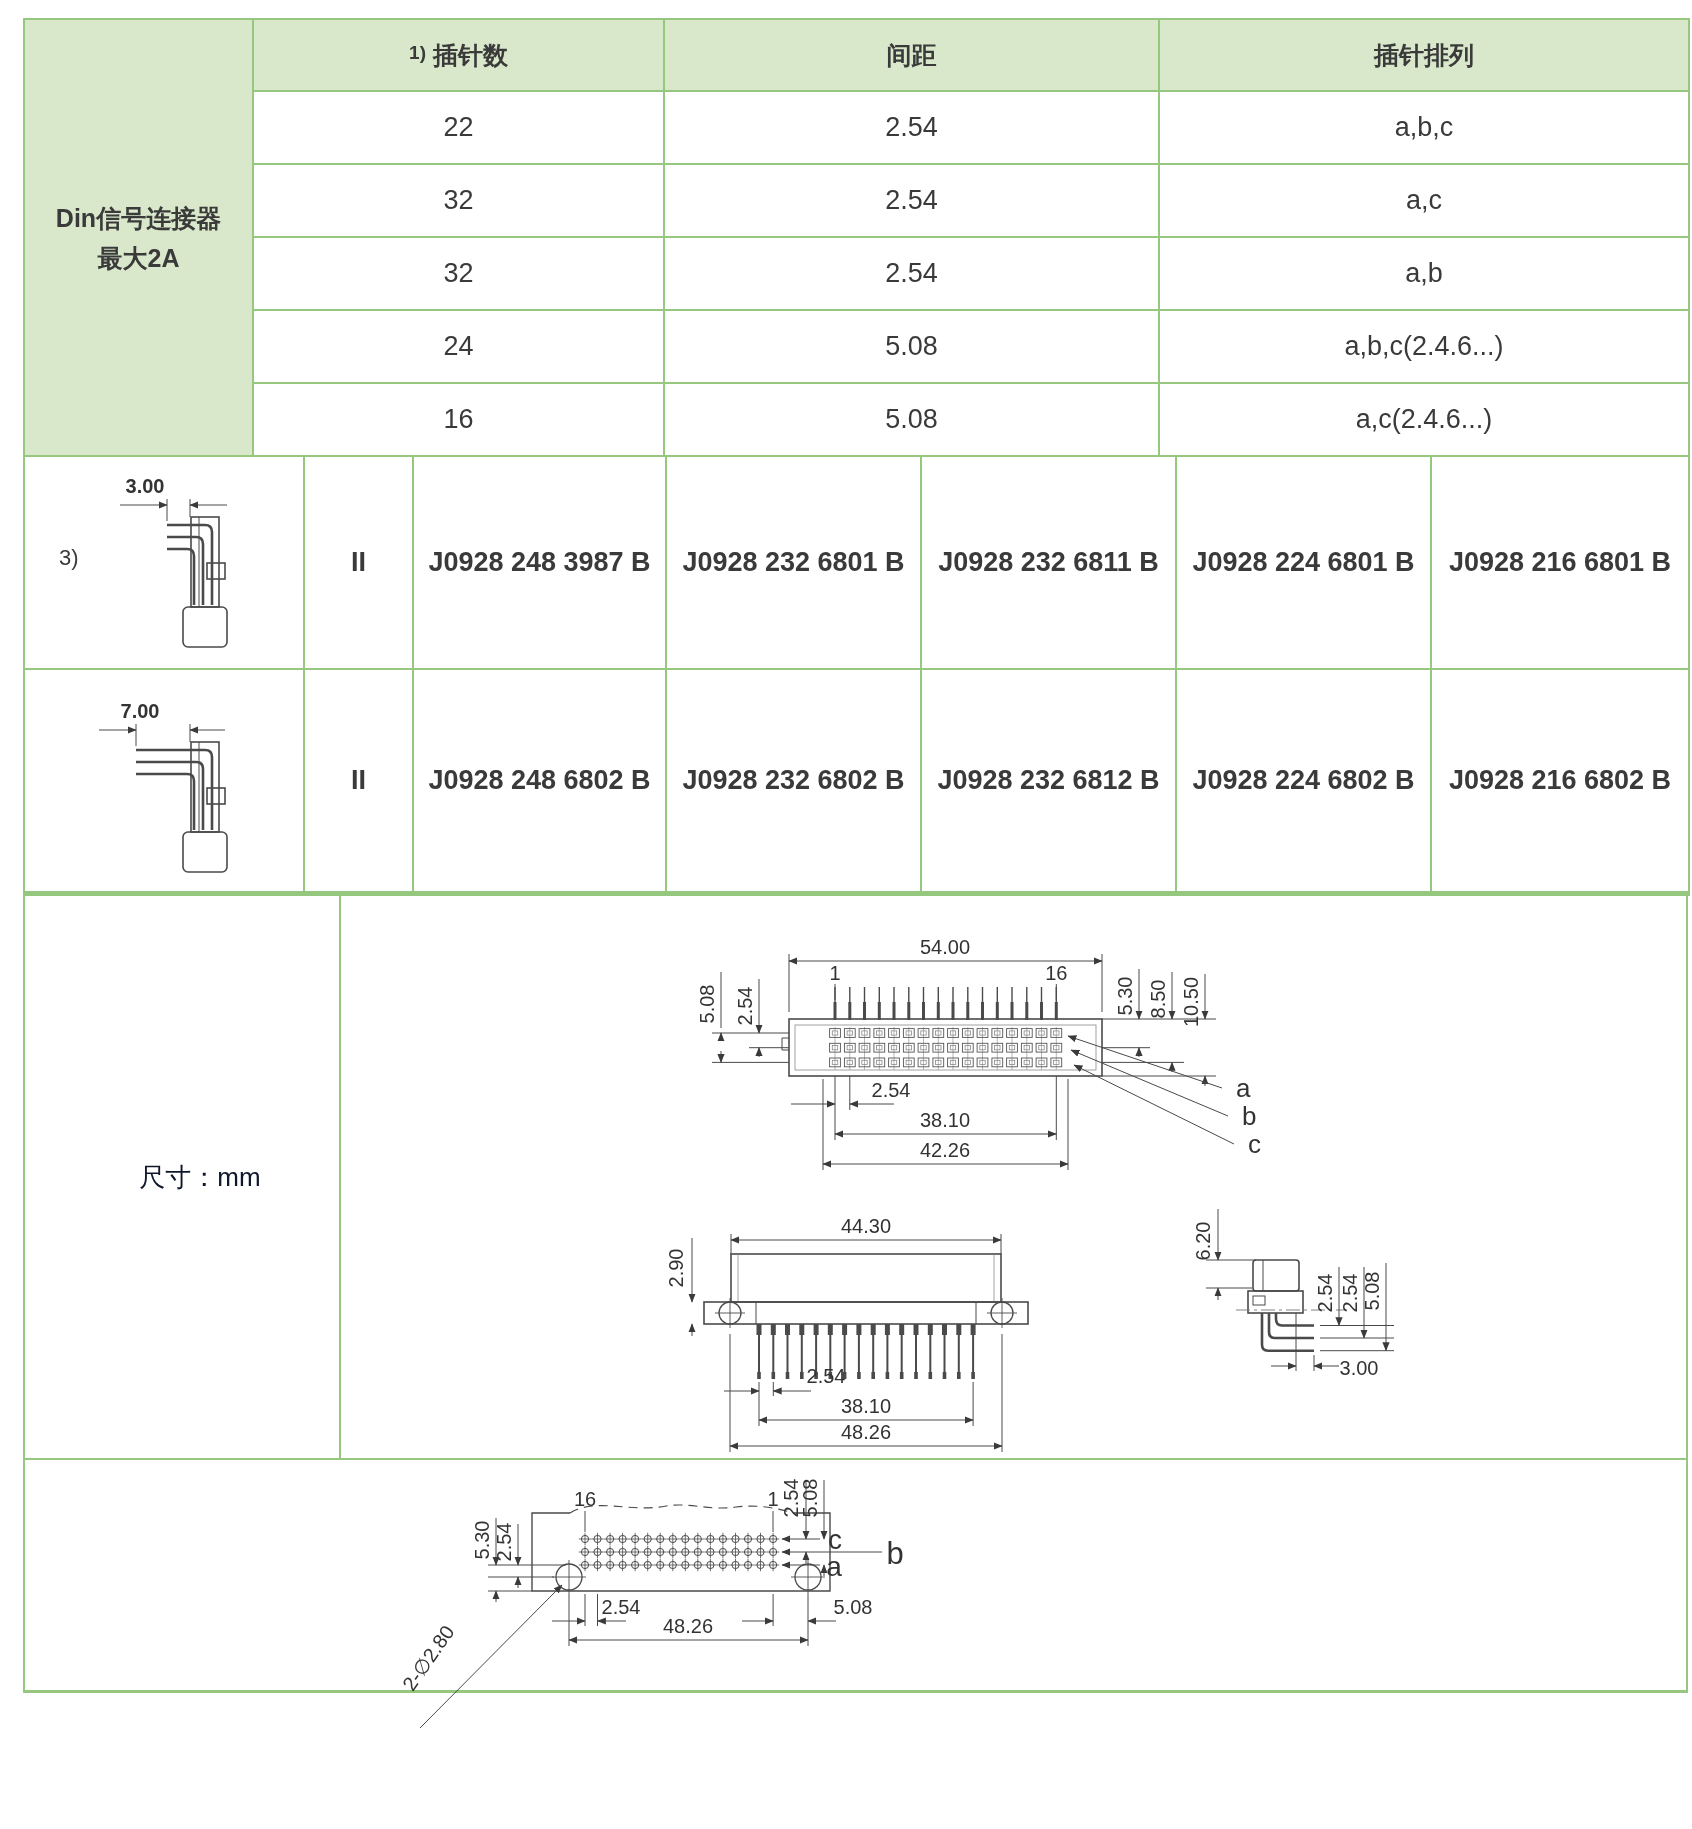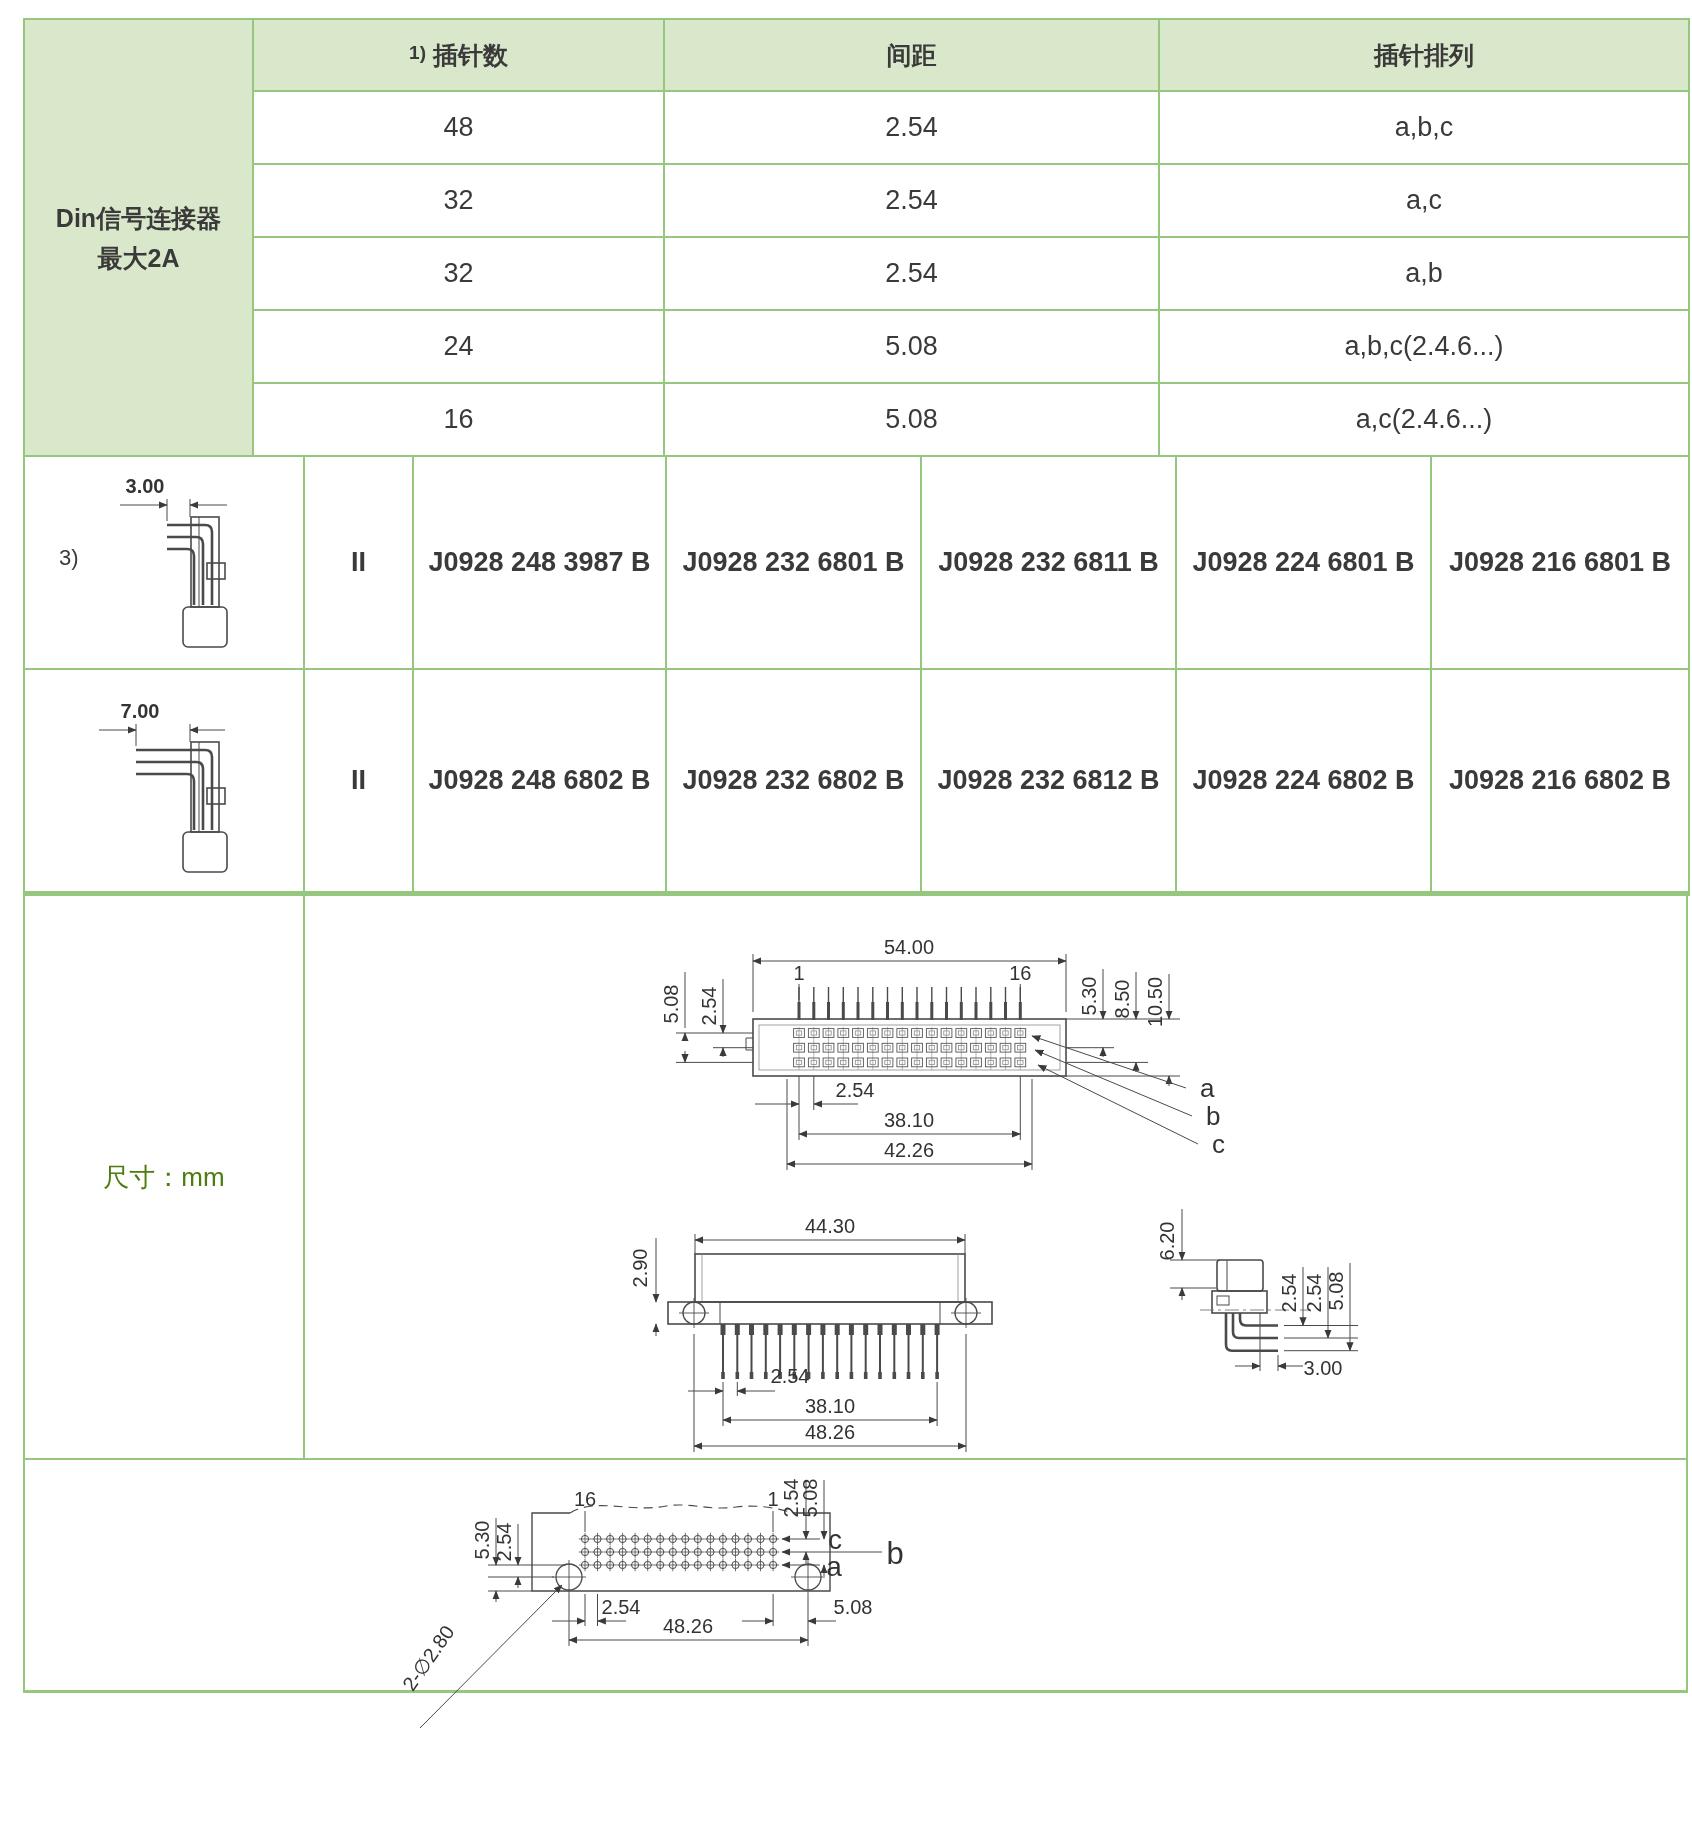--- a/index.html
+++ b/index.html
@@ -15,21 +15,21 @@
   .order tr.hdr td{height:66px;background:#d9e8ca;font-weight:bold;font-size:25px;}
   .order tr.r1 td{height:209px;font-size:27px;font-weight:bold;}
   .order tr.r2 td{height:219px;font-size:27px;font-weight:bold;border-bottom:5px solid #96c77f;}
   .order td.cellA{position:relative;}
   .note3{position:absolute;left:34px;top:88px;font-size:22px;font-weight:normal;color:#3a3a3a;}
   .cellsvg{position:absolute;left:70px;top:10px;}
   .cellsvg.low{top:22px;}
   .sec{position:relative;border:2px solid #96c77f;border-top:none;box-sizing:border-box;width:1665px;display:flex;overflow:visible;}
   .sec3{height:564px;}
   .sec4{height:233px;border-bottom:3px solid #96c77f;}
-  .lab{width:278px;border-right:2px solid #96c77f;display:flex;align-items:center;justify-content:center;font-size:26px;color:#4d7c0f;flex:none;}
+  .lab{width:278px;border-right:2px solid #96c77f;display:flex;align-items:center;justify-content:center;font-size:26px;color:#0f172a;flex:none;padding-left:36px;}
   .drw{position:absolute;}
   .footnotes{position:absolute;right:14px;top:1752px;text-align:right;font-size:25px;line-height:34px;color:#404040;}
   
   svg text{font-family:"Liberation Sans",sans-serif;font-size:20px;fill:#333;}
   .dl{stroke:#4a4a4a;stroke-width:1;fill:none;}
   .ol{stroke:#4a4a4a;stroke-width:1.6;fill:none;}
   .ol2{stroke:#4a4a4a;stroke-width:1.4;fill:none;}
   .tl{stroke:#8a8a8a;stroke-width:0.8;fill:none;}
   .pin{stroke:#4a4a4a;stroke-width:2.6;fill:none;}
   .dsh{stroke:#4a4a4a;stroke-width:1.1;fill:none;stroke-dasharray:9 6;}
@@ -94,21 +94,21 @@
     <tr class="hdr">
       <td rowspan="6" class="prodcell">
         <div>Din信号连接器</div>
         <div>最大2A</div>
       </td>
       <td><span class="sup">1)</span> <span>插针数</span></td>
       <td>间距</td>
       <td>插针排列</td>
     </tr>
     <tr>
-      <td>48</td>
+      <td>22</td>
       <td>2.54</td>
       <td>a,b,c</td>
     </tr>
     <tr>
       <td>32</td>
       <td>2.54</td>
       <td>a,c</td>
     </tr>
     <tr>
       <td>32</td>

